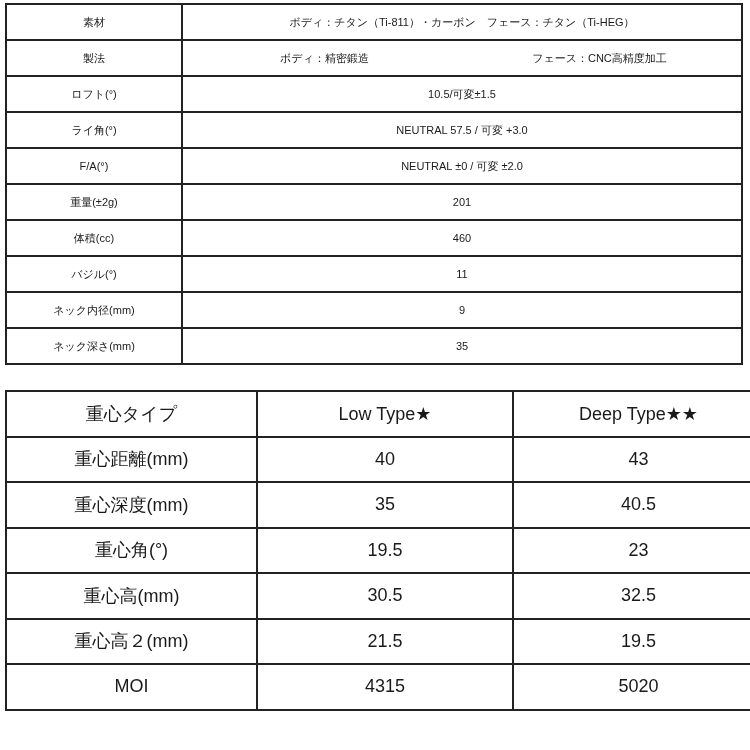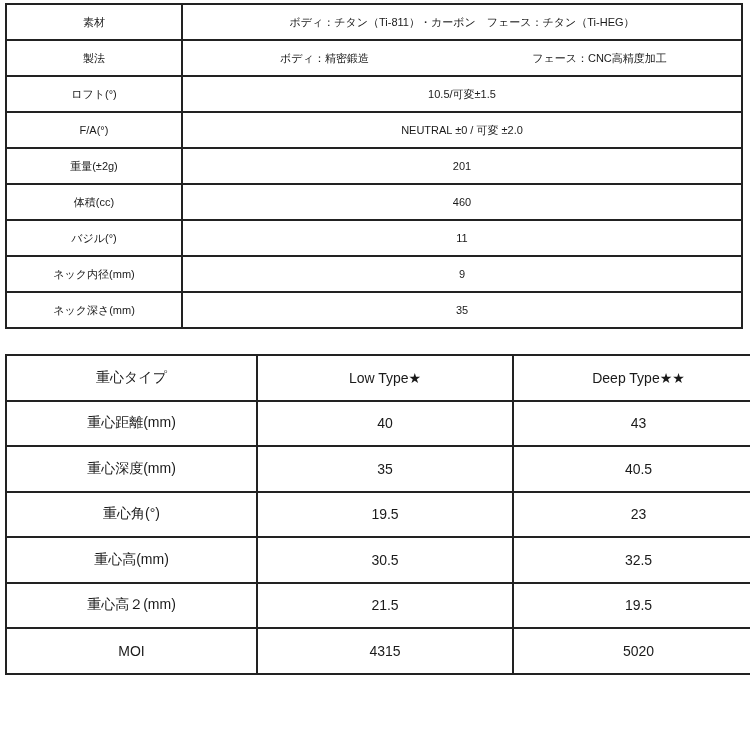--- a/index.html
+++ b/index.html
@@ -41,21 +41,21 @@
     display: flex;
     width: 100%;
   }
   .t1 .split-wrap span {
     flex: 1 1 50%;
   }
   
   .t2 { margin-top: 25px; }
   .t2 td {
     height: 43.5px;
-    font-size: 14px;
+    font-size: 18px;
   }
   .t2 .col-label { width: 241px; }
   .t2 .col-low   { width: 246px; }
   .t2 .col-deep  { width: 241px; }
 </style>
 </head>
 <body>
 
 <div class="page">
 
@@ -70,20 +70,24 @@
       <td>
         <div class="split-wrap">
           <span>ボディ：精密鍛造</span>
           <span>フェース：CNC高精度加工</span>
         </div>
       </td>
     </tr>
     <tr>
       <td class="col-label">ロフト(°)</td>
       <td>10.5/可変±1.5</td>
+    </tr>
+    <tr>
+      <td class="col-label">ライ角(°)</td>
+      <td>NEUTRAL 57.5 / 可変 +3.0</td>
     </tr>
     <tr>
       <td class="col-label">F/A(°)</td>
       <td>NEUTRAL ±0 / 可変 ±2.0</td>
     </tr>
     <tr>
       <td class="col-label">重量(±2g)</td>
       <td>201</td>
     </tr>
     <tr>

